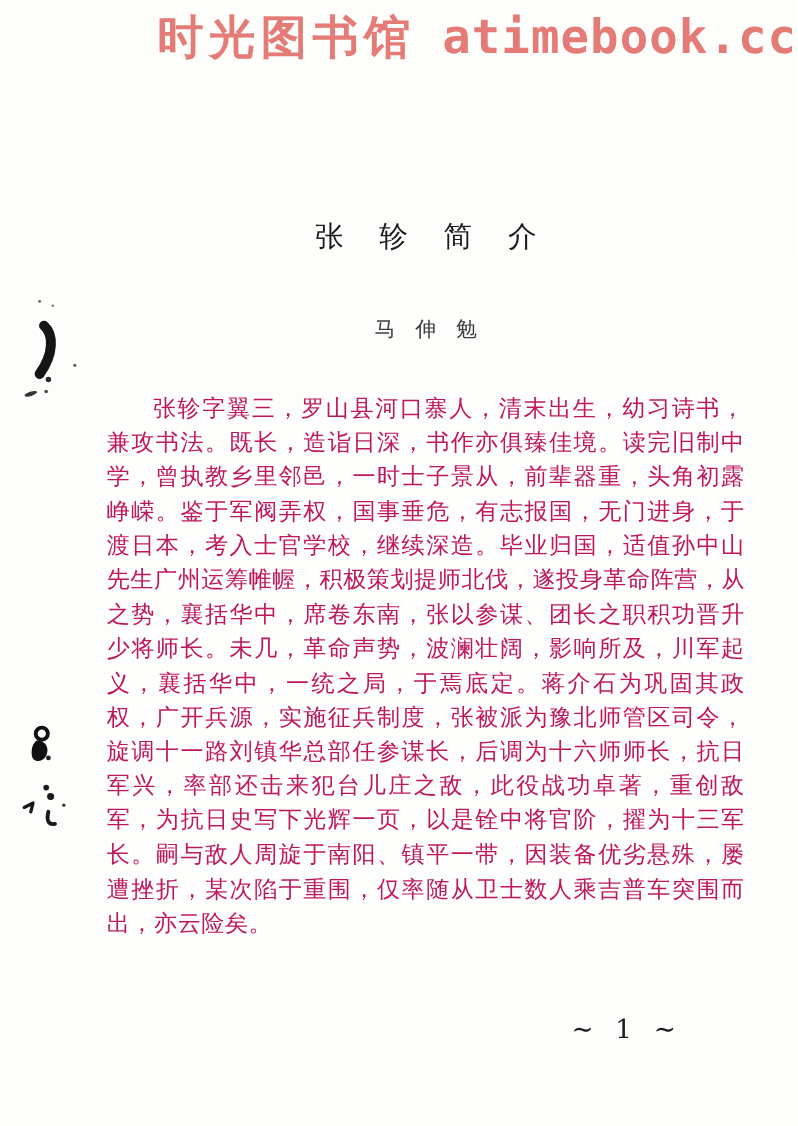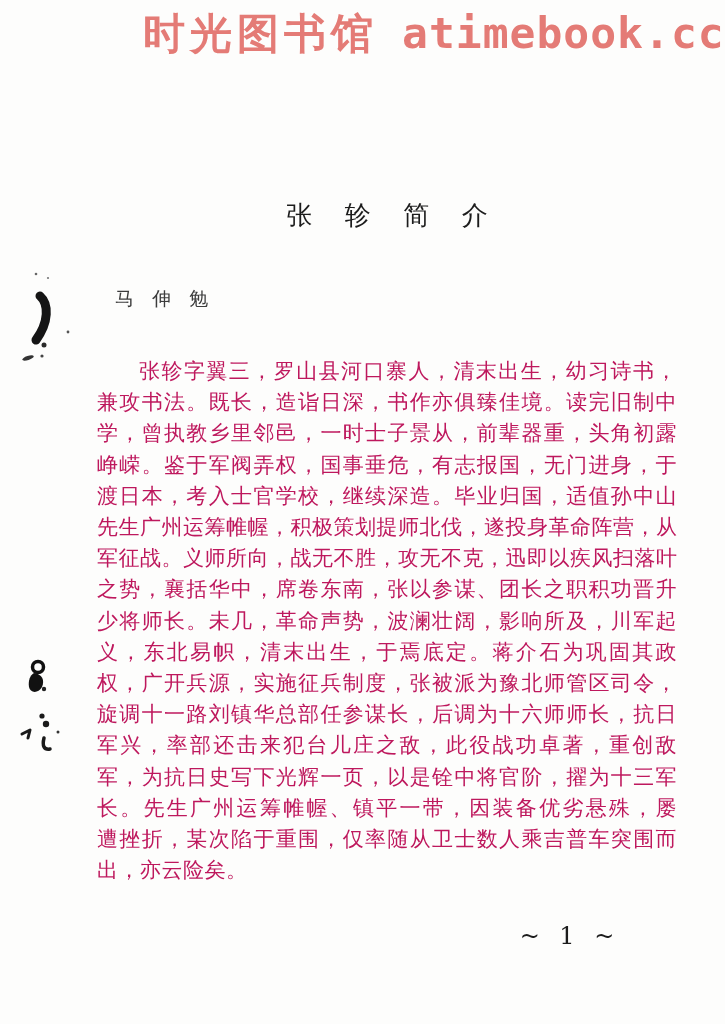--- a/index.html
+++ b/index.html
@@ -47,21 +47,21 @@
     letter-spacing: 1.25em;
     text-indent: 1.25em; 
     color: #1c1c1c;
   }
   
   .author {
     position: absolute;
     left: 97px;
     top: 286px;
     width: 580px;
-    text-align: left;
+    text-align: center;
     font-size: 19px;
     letter-spacing: 0.95em;
     text-indent: 0.95em;
     color: #3c3c3c;
   }
   
   .body-text {
     position: absolute;
     left: 97px;
     top: 356px;
@@ -110,29 +110,28 @@
 
   <div class="author">马伸勉</div>
 
   <div class="body-text">
     <p class="line indent">张轸字翼三，罗山县河口寨人，清末出生，幼习诗书，</p>
     <p class="line">兼攻书法。既长，造诣日深，书作亦俱臻佳境。读完旧制中</p>
     <p class="line">学，曾执教乡里邻邑，一时士子景从，前辈器重，头角初露</p>
     <p class="line">峥嵘。鉴于军阀弄权，国事垂危，有志报国，无门进身，于</p>
     <p class="line">渡日本，考入士官学校，继续深造。毕业归国，适值孙中山</p>
     <p class="line">先生广州运筹帷幄，积极策划提师北伐，遂投身革命阵营，从</p>
-    <p class="line">军征战。义师所向，战无不胜，攻无不克，迅即以疾风扫落叶</p>
     <p class="line">之势，襄括华中，席卷东南，张以参谋、团长之职积功晋升</p>
     <p class="line">少将师长。未几，革命声势，波澜壮阔，影响所及，川军起</p>
-    <p class="line">义，东北易帜，清末出生，于焉底定。蒋介石为巩固其政</p>
+    <p class="line">义，襄括华中，一统之局，于焉底定。蒋介石为巩固其政</p>
     <p class="line">权，广开兵源，实施征兵制度，张被派为豫北师管区司令，</p>
     <p class="line">旋调十一路刘镇华总部任参谋长，后调为十六师师长，抗日</p>
     <p class="line">军兴，率部还击来犯台儿庄之敌，此役战功卓著，重创敌</p>
     <p class="line">军，为抗日史写下光辉一页，以是铨中将官阶，擢为十三军</p>
-    <p class="line">长。先生广州运筹帷幄、镇平一带，因装备优劣悬殊，屡</p>
+    <p class="line">长。嗣与敌人周旋于南阳、镇平一带，因装备优劣悬殊，屡</p>
     <p class="line">遭挫折，某次陷于重围，仅率随从卫士数人乘吉普车突围而</p>
     <p class="line last">出，亦云险矣。</p>
   </div>
 
   <div class="footer">~ 1 ~</div>
 
   <svg class="smudge" style="left:22px; top:288px;" width="60" height="80" viewBox="0 0 60 80">
     <path d="M18,8 C27,16 27,34 14,52" fill="none" stroke="#151515" stroke-width="9" stroke-linecap="round"></path>
     <circle cx="22" cy="57" r="2.5" fill="#2a2a2a"></circle>
     <ellipse cx="6" cy="70" rx="6" ry="2" fill="#333333" transform="rotate(-18 6 70)"></ellipse>

